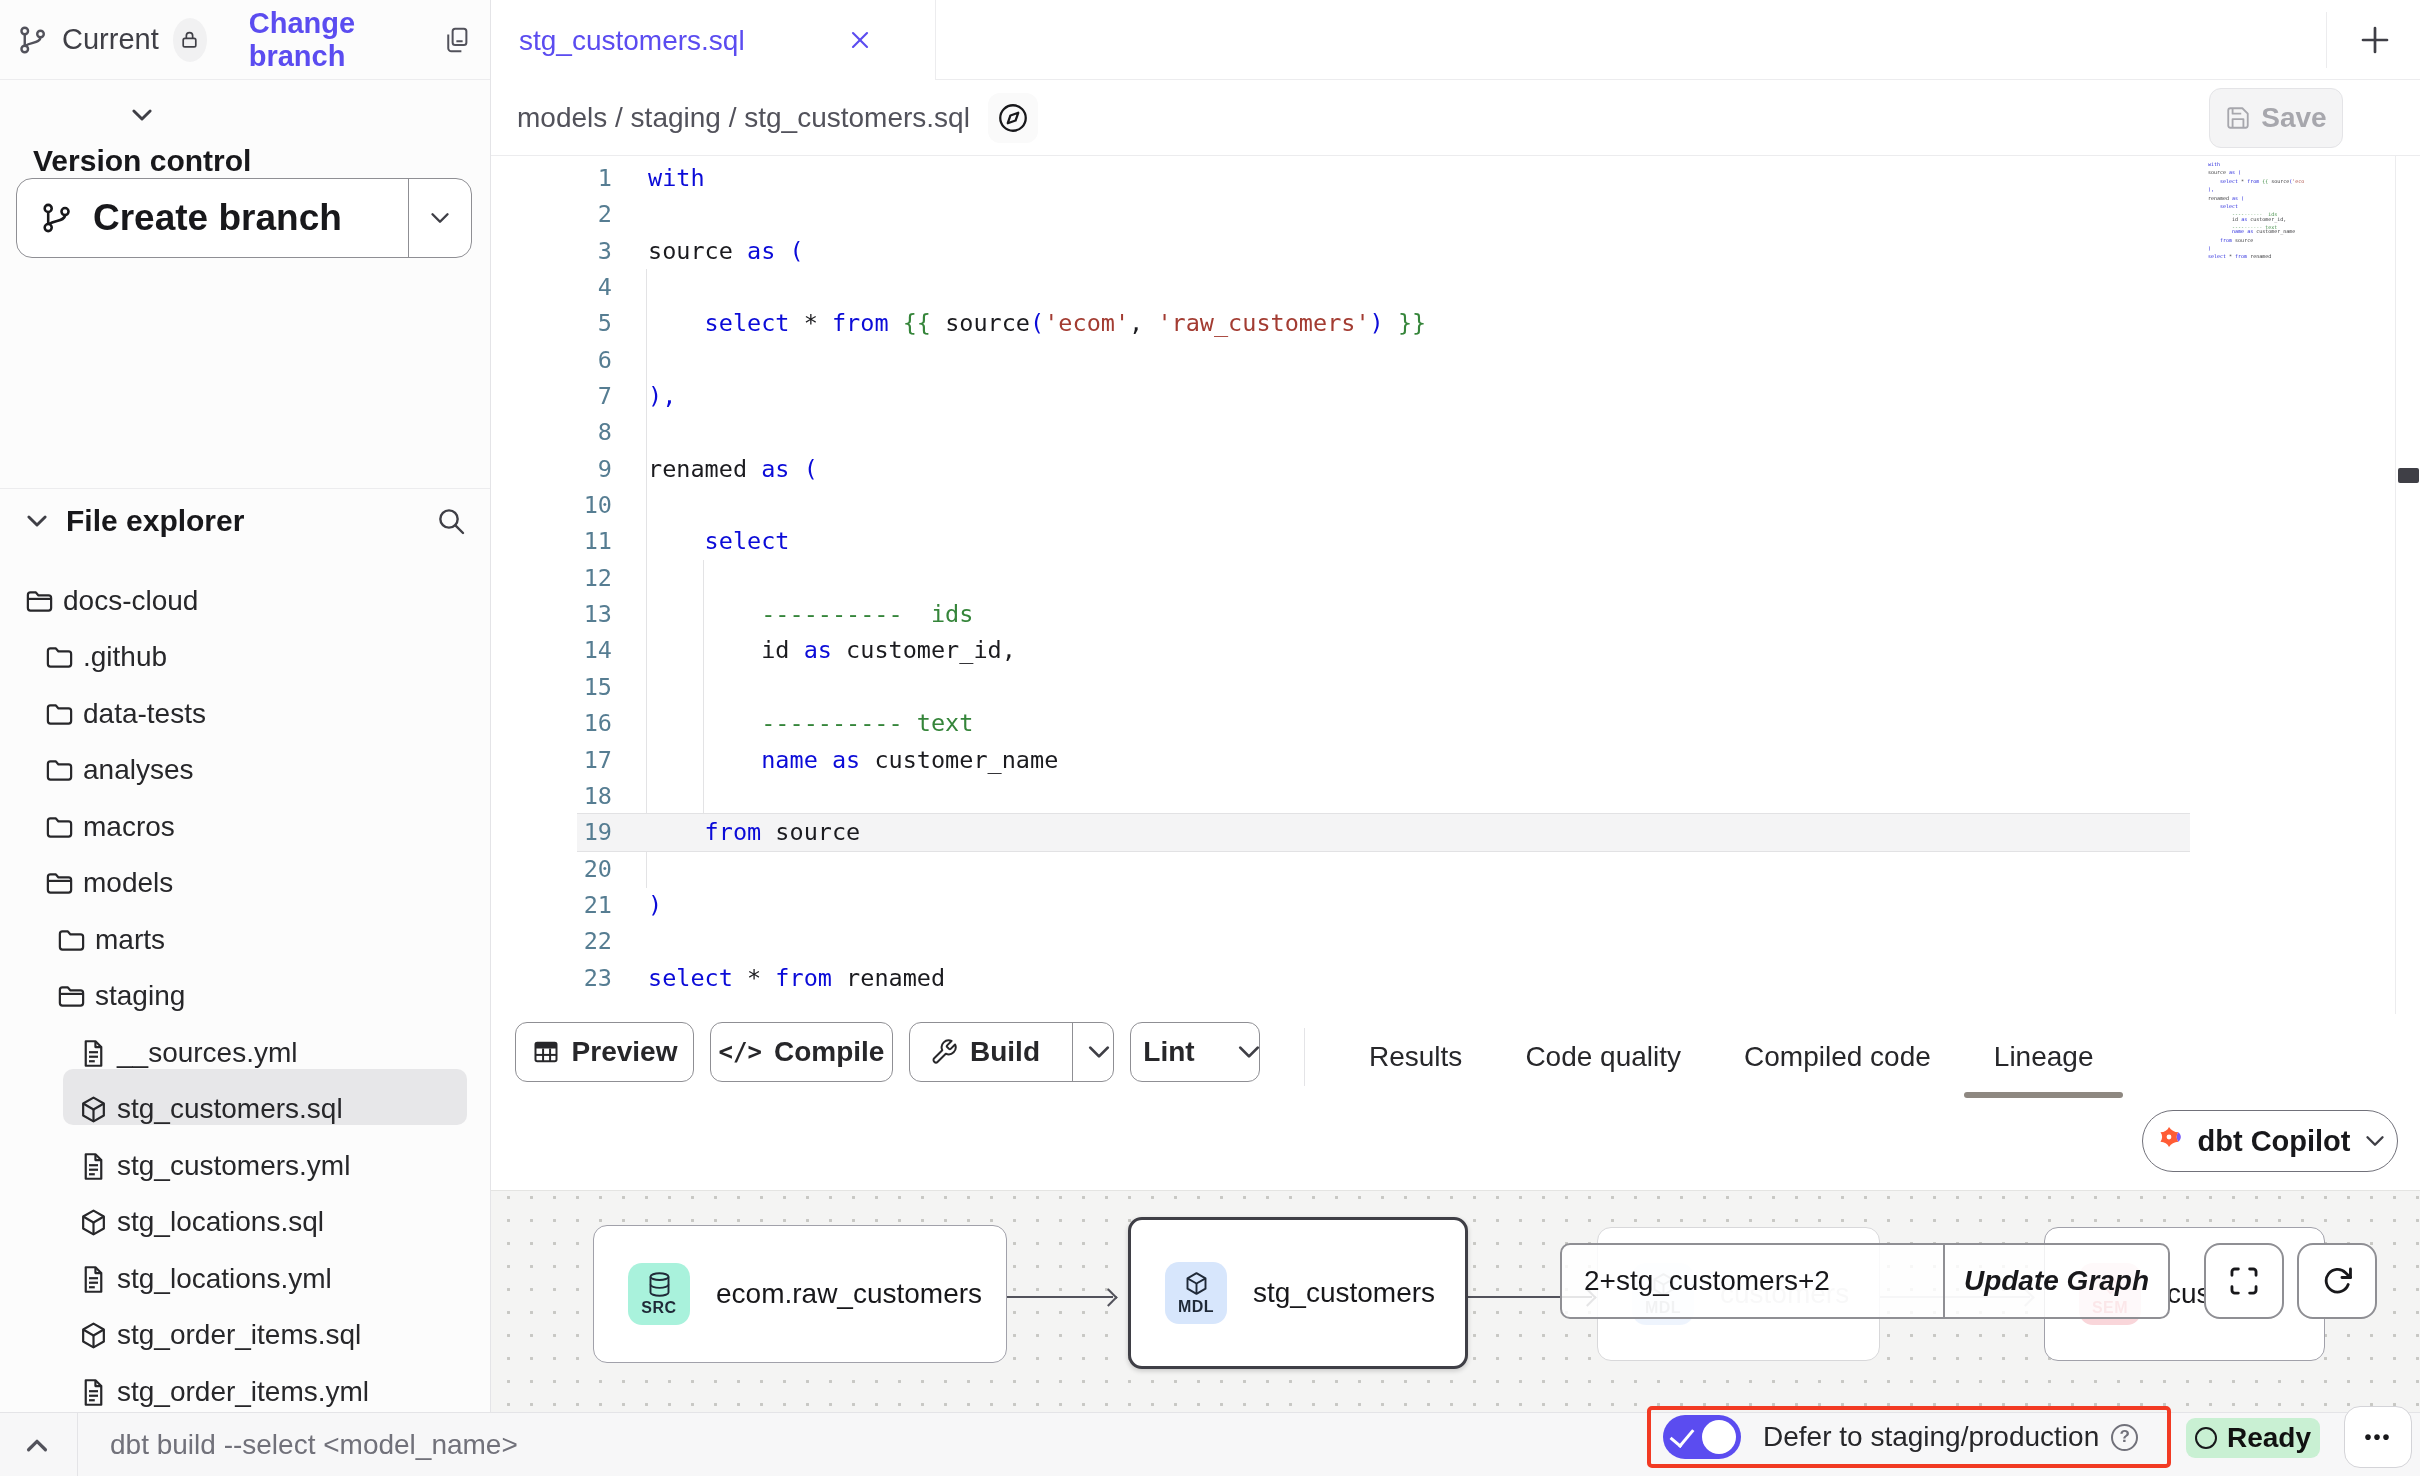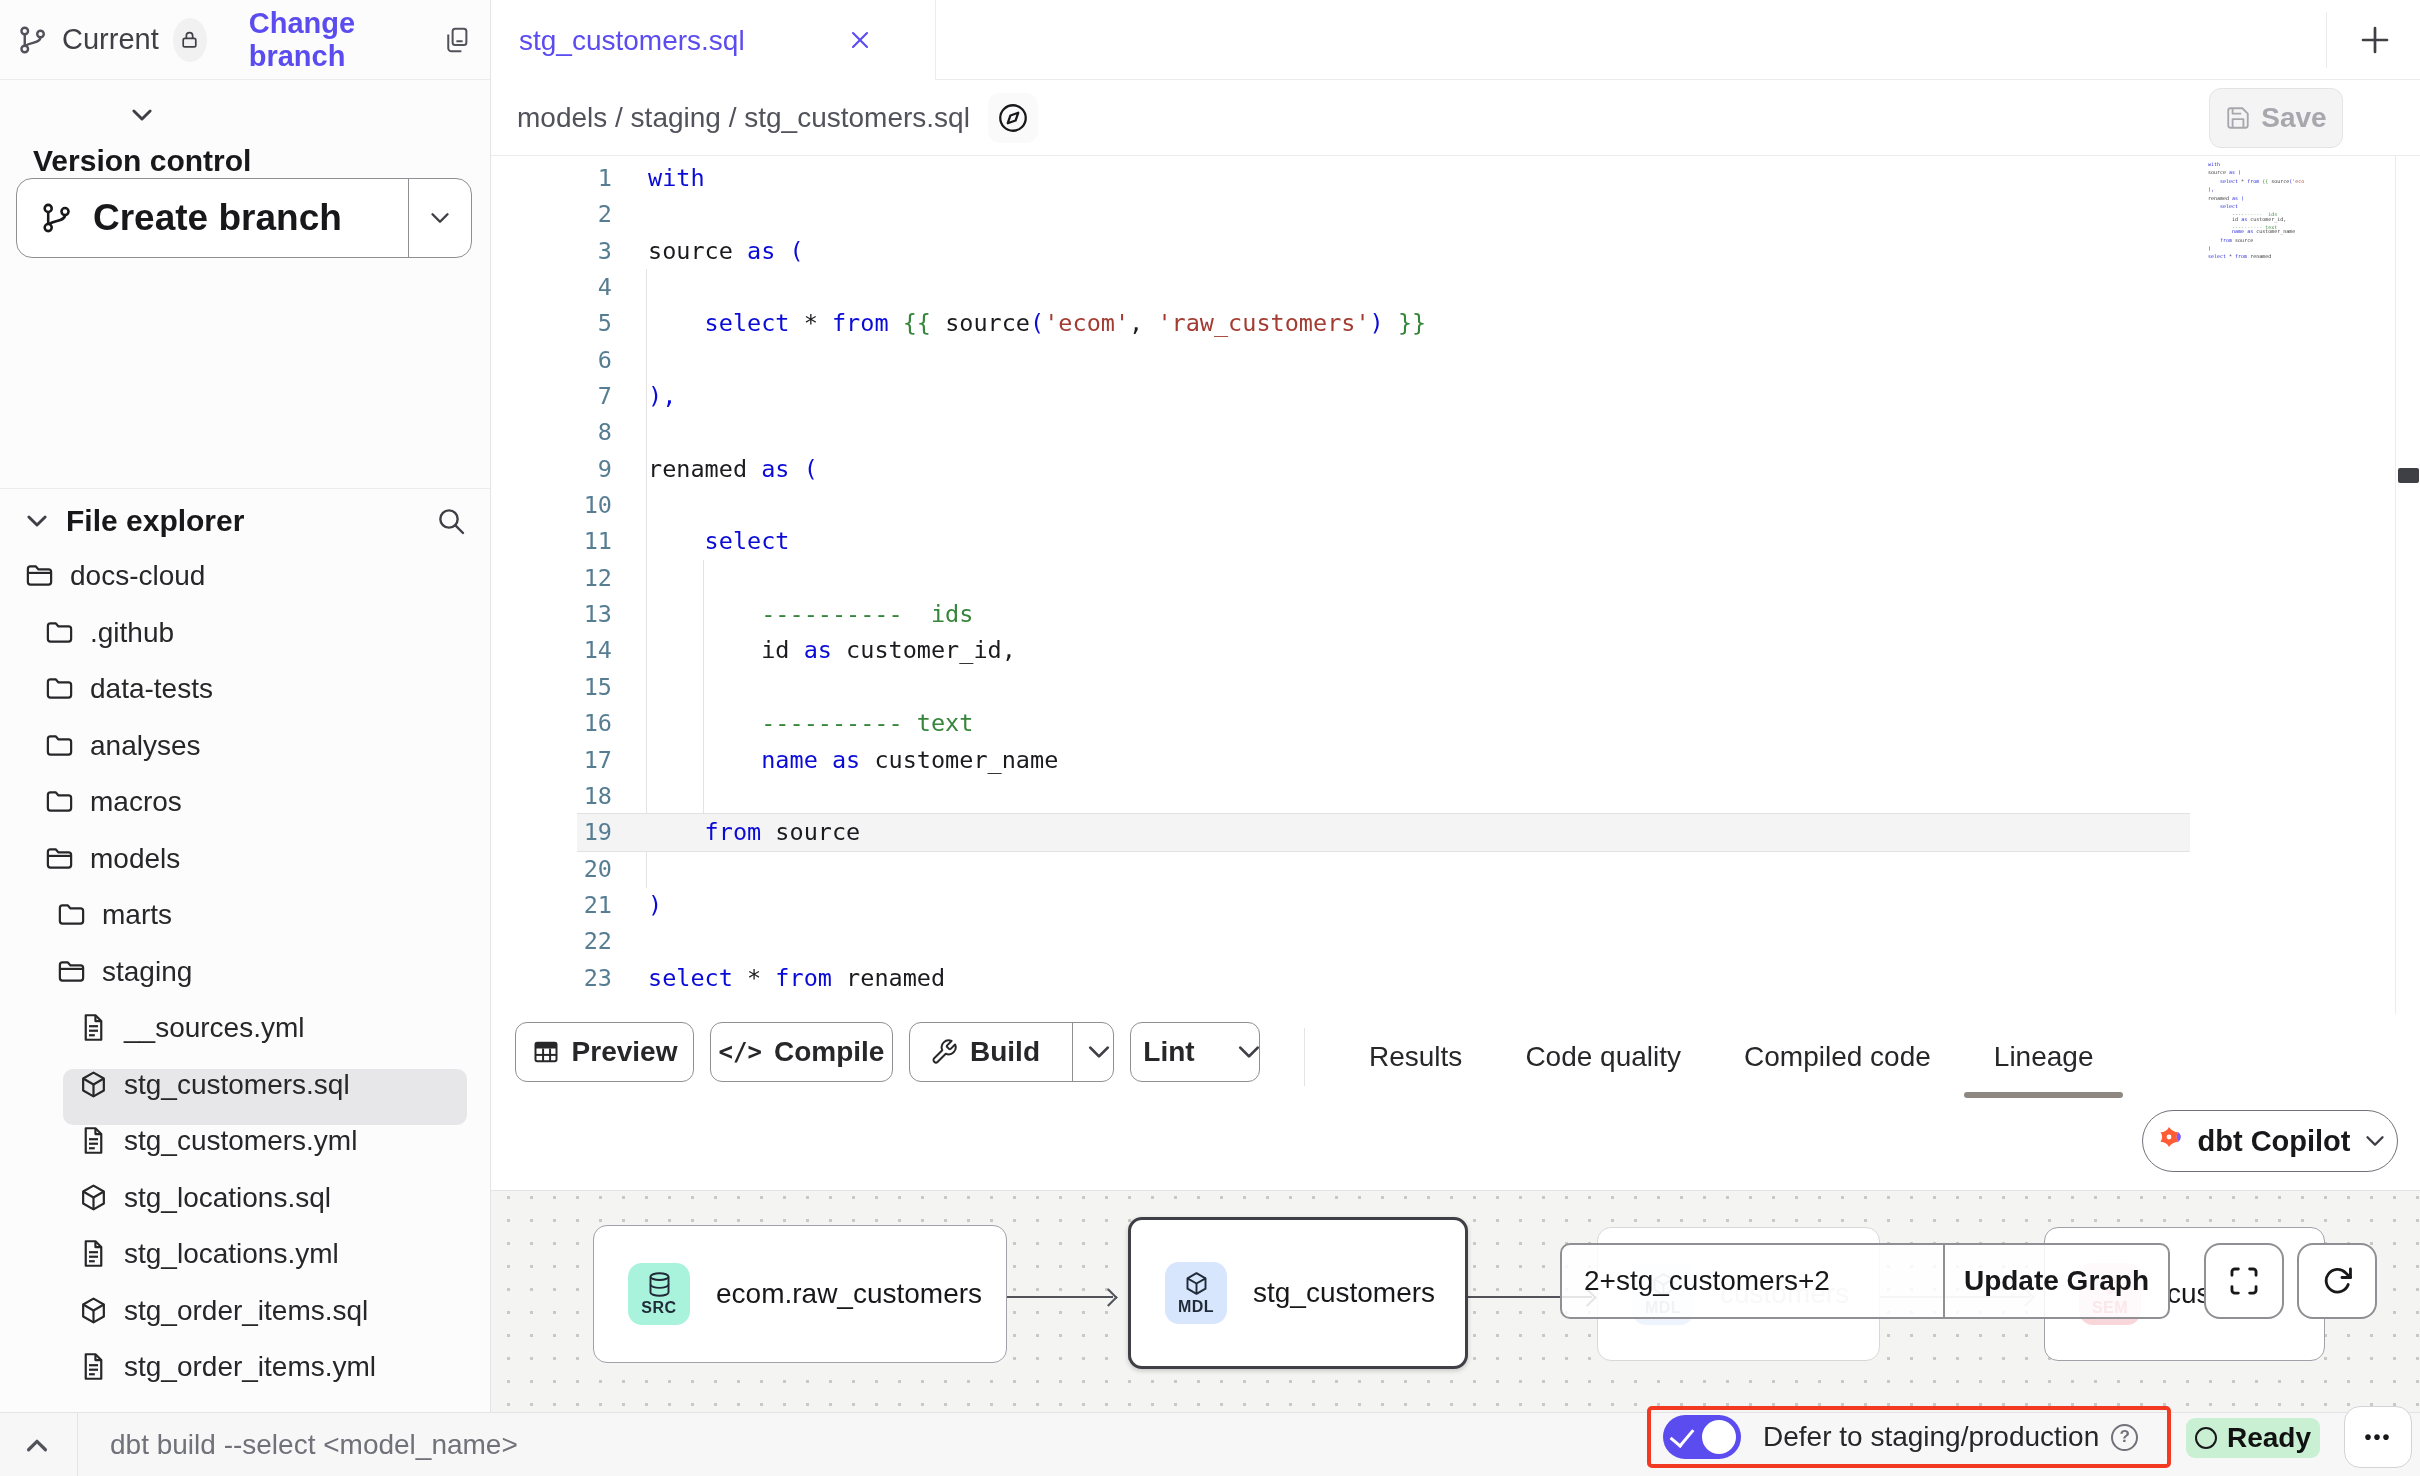--- a/index.html
+++ b/index.html
@@ -23,21 +23,21 @@
   .cb-main { flex:1; display:flex; align-items:center; gap:20px; padding-left:24px; font-size:37px; font-weight:600; color:#18181b; }
   .cb-main .bicon { width:32px; height:32px; color:#18181b; }
   .cb-divider { width:1.5px; background:#8f8f94; }
   .cb-chev { width:62px; display:flex; align-items:center; justify-content:center; color:#3f3f46; }
 
   .sidebar-div { position:absolute; left:0; top:488px; width:100%; height:1px; background:#ececee; }
   .fx-head { position:absolute; left:24px; top:504px; width:443px; }
   .fx-head .search { margin-left:auto; color:#3f3f46; width:32px; height:32px; }
 
   #tree { position:absolute; left:0; top:560px; width:491px; }
-  .trow { height:56.5px; display:flex; align-items:flex-start; gap:15px; font-size:28px; color:#27272a; cursor:pointer; }
+  .trow { height:56.5px; display:flex; align-items:flex-end; gap:8px; font-size:28px; color:#27272a; cursor:pointer; }
   .trow .ticon { display:flex; color:#27272a; }
   .trow .ticon svg { width:31px; height:31px; }
   .trow.lvl0 { padding-left:24px; }
   .trow.lvl1 { padding-left:44px; }
   .trow.lvl2 { padding-left:56px; }
   .trow.lvl3 { padding-left:78px; }
   .trow.selected { background:#e7e7e9; border-radius:10px; margin-left:63px; padding-left:15px; width:404px; }
 
   
   .main { position:absolute; left:491px; top:0; width:1929px; height:1412px; background:#fff; }
@@ -109,21 +109,21 @@
   .nbadge.sem { background:var(--sem-badge-bg,#f9d6da); }
   .nbadge.sem .ntag { color:#e4606f; }
   .nbadge.sem svg { color:#e4606f; opacity:.6; }
   .edge { position:absolute; height:2px; background:#52525b; top:105px; }
   .edge::after { content:""; position:absolute; right:-2px; top:-5px; width:11px; height:11px; border-top:2.5px solid #52525b; border-right:2.5px solid #52525b; transform:rotate(45deg); }
   .edge.light { background:#c4c4c8; }
   .edge.light::after { border-color:#c4c4c8; }
   .graph-bar { position:absolute; left:1069px; top:52px; width:610px; height:76px; background:rgba(255,255,255,.85); border:2px solid #8f8f94; border-radius:10px; display:flex; align-items:stretch; }
   .gb-input { width:381px; display:flex; align-items:center; padding-left:22px; font-size:28px; color:#18181b; }
   .gb-div { width:2px; background:#8f8f94; }
-  .gb-btn { flex:1; display:flex; align-items:center; justify-content:center; font-size:28px; font-weight:600; color:#18181b; cursor:pointer; }
+  .gb-btn { flex:1; display:flex; align-items:center; justify-content:center; font-size:28px; font-weight:600; color:#18181b; cursor:pointer;font-style:italic; }
   .icon-sq { position:absolute; top:52px; width:80px; height:76px; background:#fff; border:2px solid #8f8f94; border-radius:16px; display:flex; align-items:center; justify-content:center; color:#18181b; cursor:pointer; }
   .icon-sq svg { width:34px; height:34px; }
   .fs-btn { left:1713px; }
   .rf-btn { left:1806px; }
 
   
   .statusbar { position:absolute; left:0; top:1412px; width:2420px; height:64px; background:#f7f7f8; border-top:1px solid #e4e4e7; }
   .sb-collapse { position:absolute; left:22px; top:18px; width:30px; height:30px; color:#52525b; cursor:pointer; }
   .sb-div { position:absolute; left:77px; top:0; width:1px; height:64px; background:#e4e4e7; }
   .sb-cmd { position:absolute; left:110px; top:0; height:64px; display:flex; align-items:center; font-size:28px; color:#71717a; cursor:text; }

